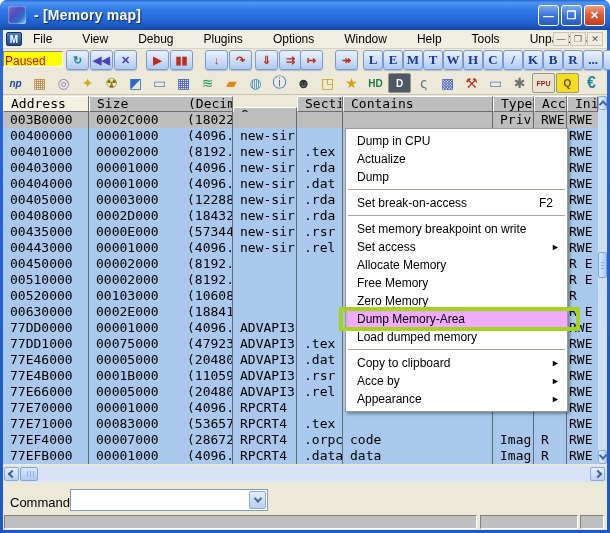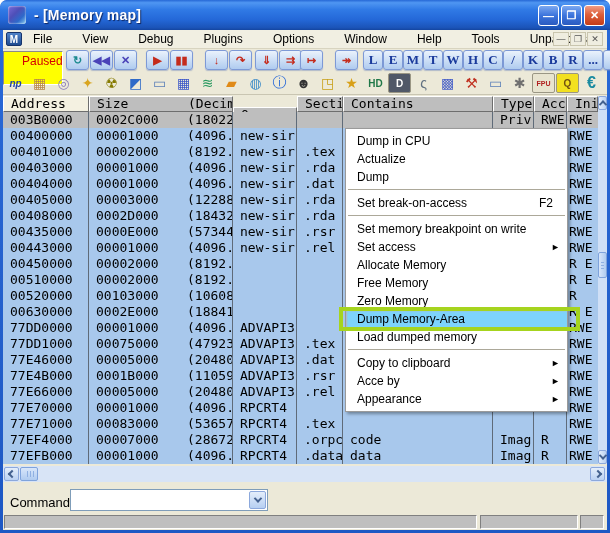--- a/index.html
+++ b/index.html
@@ -31,23 +31,23 @@
     border-bottom:1px solid #D8D4C0; display:flex; align-items:center; font-size:12px; }
   .mdi-m { width:16px; height:14px; margin:0 4px 0 3px; border-radius:2px;
     background:linear-gradient(180deg,#4F82C8 0%,#1E4A8F 100%); color:#fff; font-size:10px; font-weight:bold;
     display:flex; align-items:center; justify-content:center; border:1px solid #16336B; }
   .mitem { padding:2px 7px; color:#000; }
   .mdibtns { position:absolute; right:4px; top:2px; display:flex; gap:1px; }
   .mdibtn { width:16px; height:14px; font-size:9px; color:#555; background:#EFEDE0;
     border:1px solid #C9C5AE; display:flex; align-items:center; justify-content:center; }
   
   .toolbar1 { position:absolute; left:0; top:20px; width:604px; height:22px; }
-  .paused { position:absolute; left:0; top:1px; width:60px; height:34px; background:#FFFF00;
+  .paused { position:absolute; left:0; top:1px; width:60px; height:16px; background:#FFFF00;
     border:1px solid; border-color:#8A8A8A #FFF #FFF #8A8A8A; color:#D40000; font-size:12px;
-    padding:2px 0 0 18px; }
+    padding:2px 0 0 1px; }
   .xpbtn { position:absolute; top:0; width:23px; height:20px; border-radius:3px;
     border:1px solid #7D99D6; background:linear-gradient(180deg,#EAF2FC 0%,#CADDF5 55%,#AFCBEF 100%);
     display:flex; align-items:center; justify-content:center; font-size:11px; font-weight:bold;
     box-shadow:0 1px 1px rgba(120,140,190,.5); }
   .letterbtn { font-family:"Liberation Serif", serif; font-size:13px; color:#1A3A9C; width:20px; }
   .toolbar2 { position:absolute; left:0; top:43px; width:604px; height:22px;
     border-bottom:1px solid #C9C5B2; }
   .plug { position:absolute; top:0; width:23px; height:20px; display:flex; align-items:center;
     justify-content:center; font-size:14px; }
   .plug.boxed { border:1px solid #9A9684; border-radius:2px; }
@@ -100,21 +100,21 @@
   
   .ctxmenu { position:absolute; left:342px; top:98px; width:223px; background:#FFFFFF;
     border:1px solid #9A9A9A; box-shadow:2px 2px 3px rgba(0,0,0,.35); padding:3px 0; z-index:40;
     font-size:12px; }
   .ctxitem { position:relative; height:18px; line-height:18px; padding-left:11px; color:#000;
     display:flex; align-items:center; }
   .ctxsep { height:8px; position:relative; }
   .ctxsep::after { content:""; position:absolute; left:2px; right:2px; top:3px; height:1px; background:#ACA899; }
   .shortcut { margin-left:auto; padding-right:14px; }
   .subarrow { margin-left:auto; padding-right:7px; font-size:9px; color:#000; }
-  .ctxitem.hl { background:#7dd3fc; box-shadow:inset 1px 1px 2px #B8B8B8; }
+  .ctxitem.hl { background:#f0abfc; box-shadow:inset 1px 1px 2px #B8B8B8; }
   .ctxitem.hl::before { content:""; position:absolute; left:-7px; right:-13px; top:-3px; bottom:-3px;
     border:4px solid var(--hl,#A6D41E); pointer-events:none; z-index:5; }
 </style>
 </head>
 <body>
 
 <div id="window">
 
   <div class="titlebar">
     <div class="app-icon"></div>

